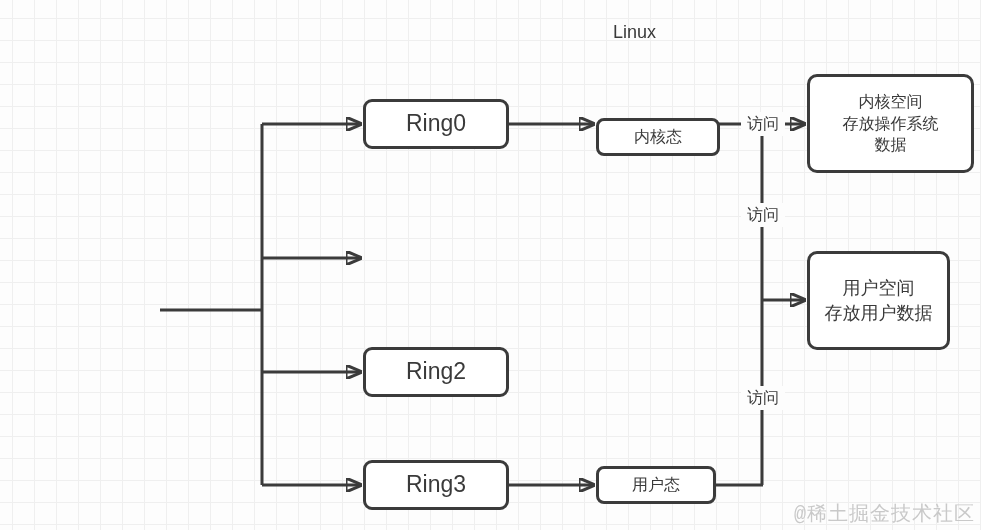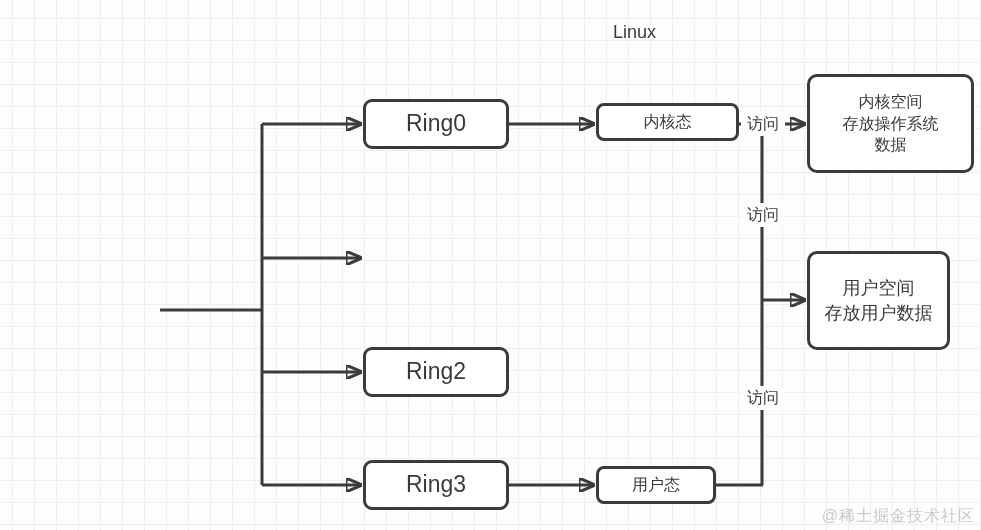--- a/index.html
+++ b/index.html
@@ -43,21 +43,21 @@
     color: #3a3a3a;
     white-space: pre-line;
     line-height: 1.35;
   }
   .node.rounded { border-radius: 9px; }
   .node-cpu      { left: 16px;  top: 260px; width: 144px; height: 100px; border-radius: 2px; font-size: 18px; }
   .node-ring0    { left: 363px; top: 99px;  width: 146px; height: 50px; }
   .node-ring1    { left: 363px; top: 233px; width: 146px; height: 50px; }
   .node-ring2    { left: 363px; top: 347px; width: 146px; height: 50px; }
   .node-ring3    { left: 363px; top: 460px; width: 146px; height: 50px; }
-  .node-kernel-mode { left: 596px; top: 103px; width: 143px; height: 38px; border-radius: 8px; font-size: 16px; justify-content: center; }
+  .node-kernel-mode { left: 596px; top: 118px; width: 124px; height: 38px; border-radius: 8px; font-size: 16px; justify-content: center; }
   .node-user-mode   { left: 596px; top: 466px; width: 120px; height: 38px; border-radius: 8px; font-size: 16px; }
   .node-kernel-space { left: 807px; top: 74px;  width: 167px; height: 99px; border-radius: 10px; font-size: 16px; }
   .node-user-space   { left: 807px; top: 251px; width: 143px; height: 99px; border-radius: 10px; font-size: 18px; }
   .diagram-title {
     position: absolute;
     left: 613px; top: 22px;
     font-size: 18px;
     color: #3a3a3a;
   }
   .edge-label {
@@ -69,23 +69,24 @@
     background: #fdfdfd;
     font-size: 16px;
     color: #3a3a3a;
   }
   .edge-label-1 { left: 741px; top: 112px; }
   .edge-label-2 { left: 741px; top: 203px; }
   .edge-label-3 { left: 741px; top: 386px; }
   .watermark {
     position: absolute;
     right: 6px; bottom: 3px;
-    font-size: 16px;
+    font-size: 20px;
     letter-spacing: 1px;
     color: #c9c9c9;
+    font-family: Liberation Mono, monospace;
   }
 </style>
 </head>
 <body>
 
 <div class="canvas">
 
   <svg class="wires" viewBox="0 0 981 530" xmlns="http://www.w3.org/2000/svg">
     <defs>
       <marker id="ah" markerUnits="userSpaceOnUse" markerWidth="16" markerHeight="14" refX="14" refY="7" orient="auto">

